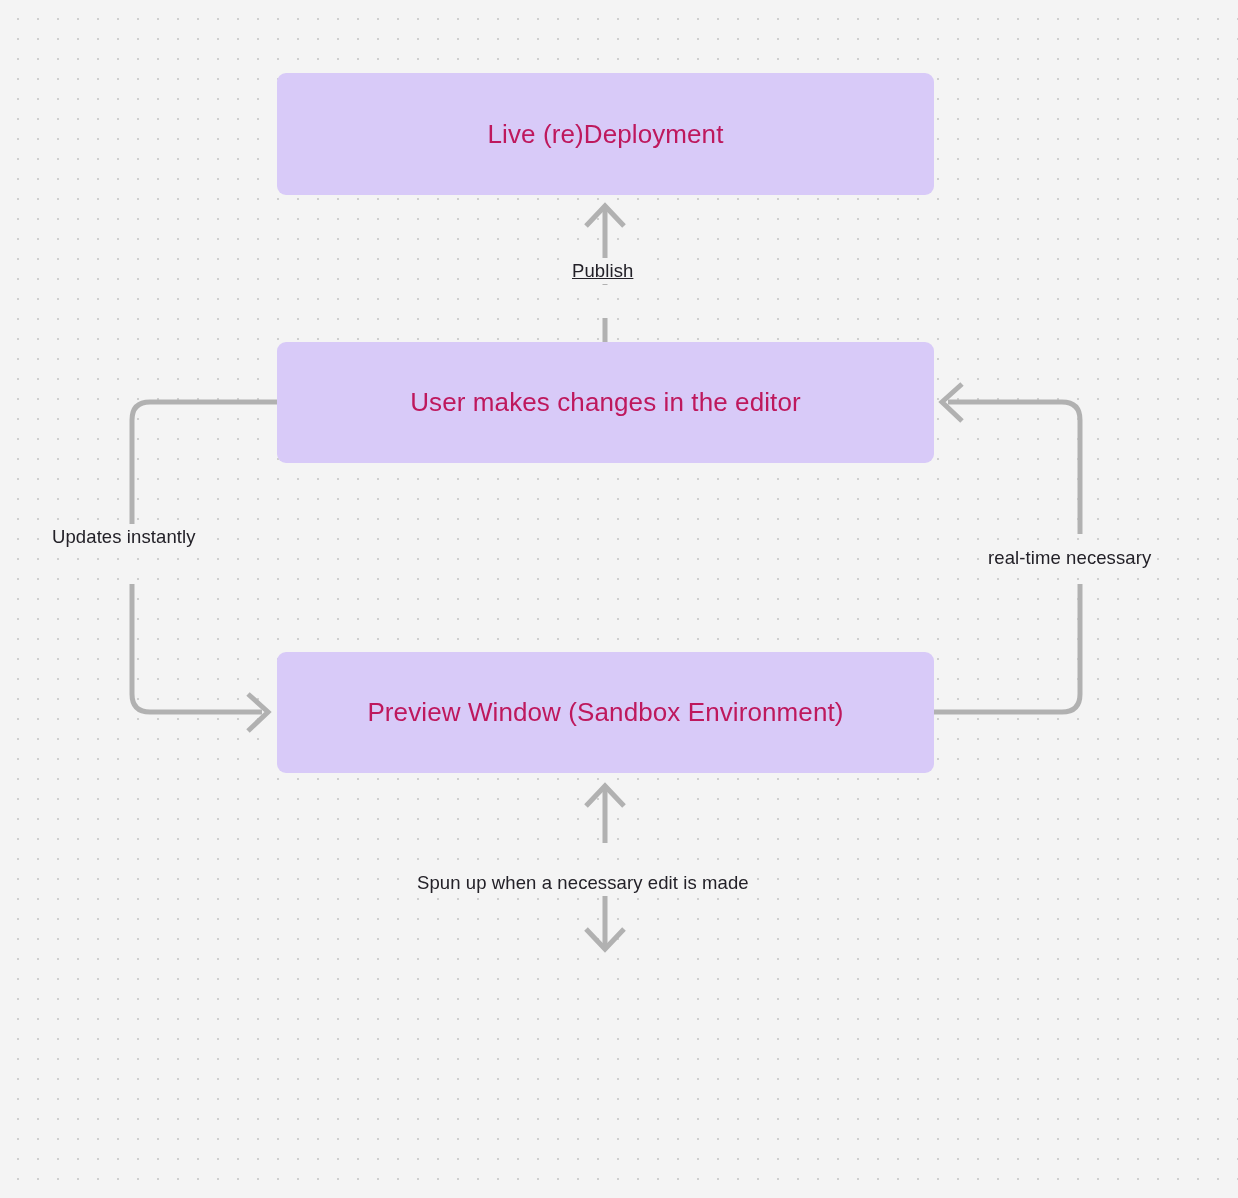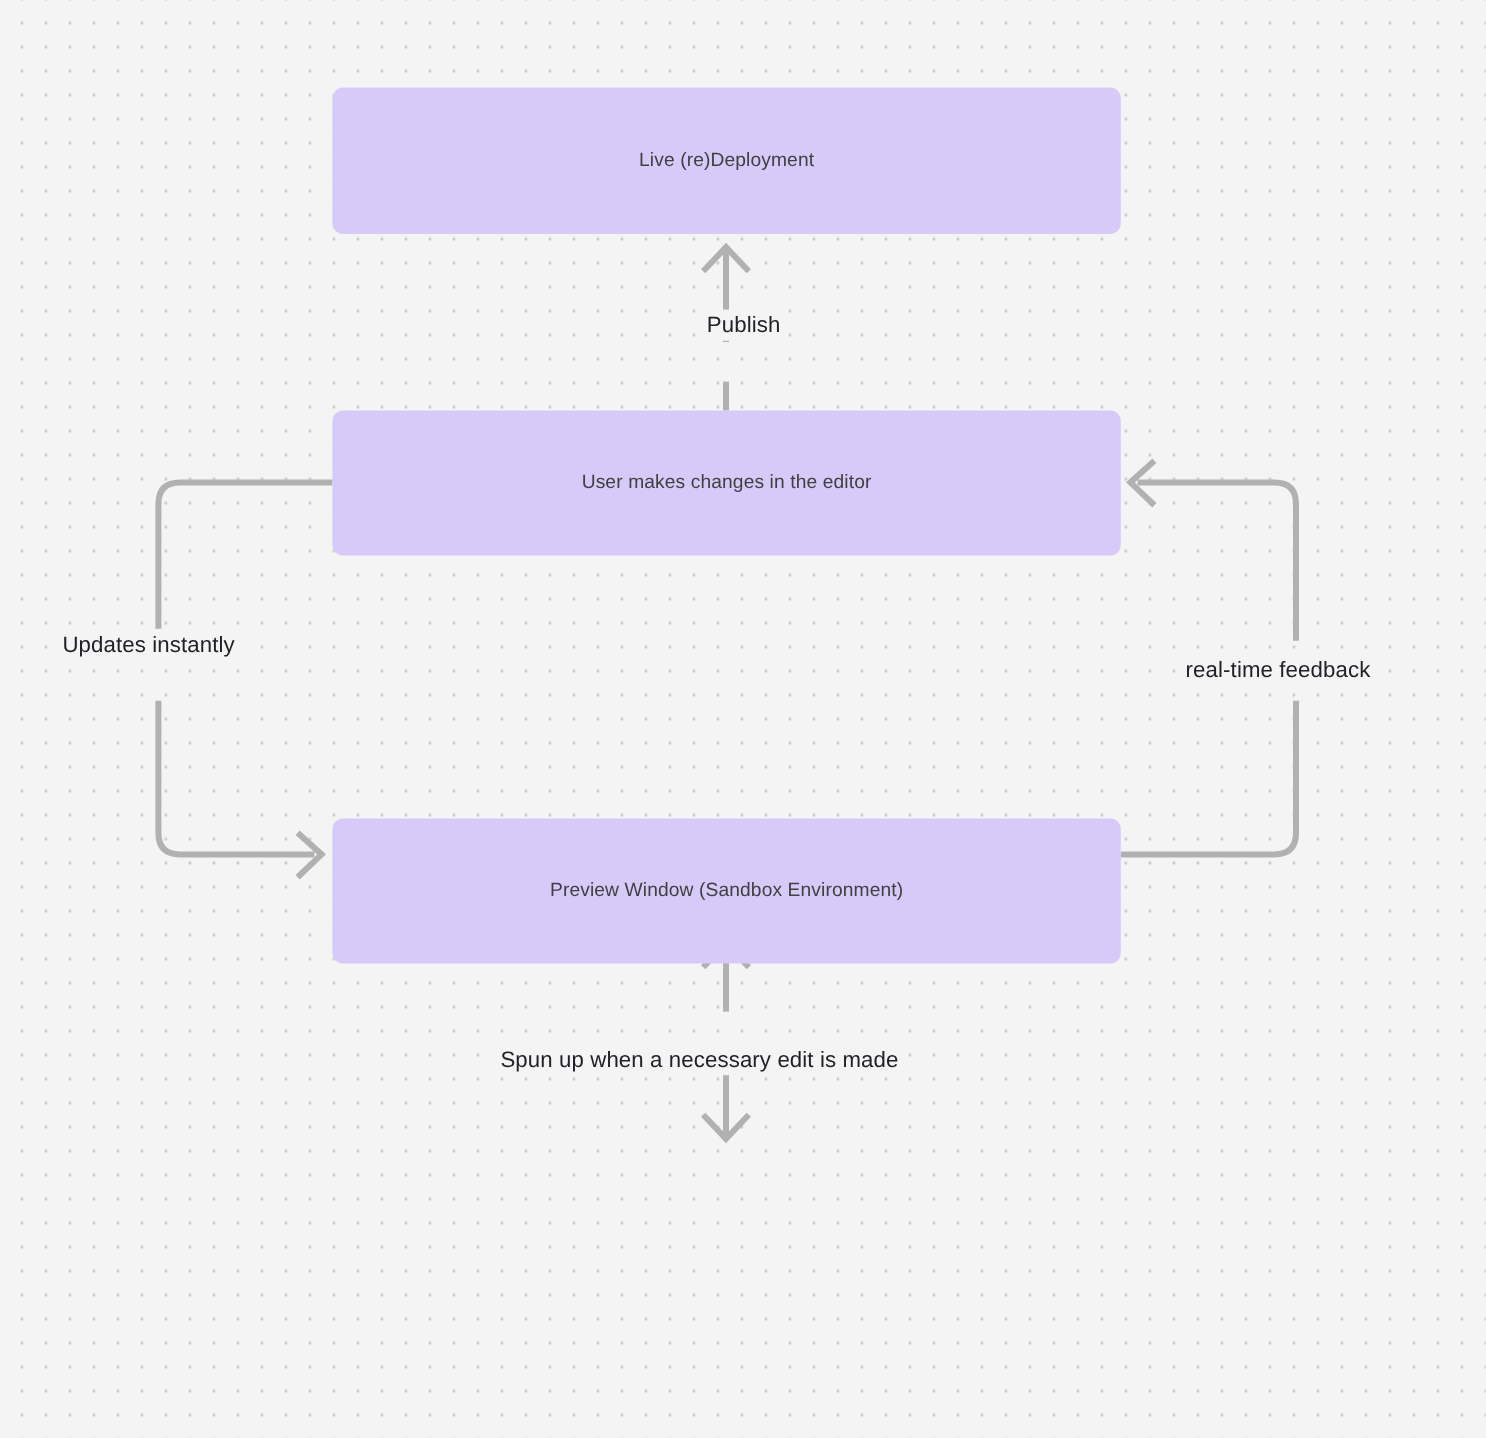--- a/index.html
+++ b/index.html
@@ -34,45 +34,45 @@
   .node {
     position: absolute;
     background-color: #d8caf8;
     border-radius: 9px;
     display: flex;
     align-items: center;
     justify-content: center;
     box-sizing: border-box;
   }
   .node-label {
-    font-size: 16px;
-    color: #404040;
+    font-size: 26px;
+    color: #be185d;
     letter-spacing: 0.1px;
     text-align: right;
     line-height: 1.25;
     white-space: nowrap;
   }
   .edge-label {
     position: absolute;
     font-size: 18.5px;
     color: #232128;
     letter-spacing: 0.1px;
     white-space: nowrap;
     background-color: #f4f4f4;
     padding: 2px 6px;
     line-height: 1.2;
   }
   
   #node-live      { left: 277px; top: 73px;  width: 657px; height: 122px; }
   #node-user      { left: 277px; top: 342px; width: 657px; height: 121px; }
-  #node-preview   { left: 277px; top: 652px; width: 657px; height: 121px; margin-top: 30px; }
+  #node-preview   { left: 277px; top: 652px; width: 657px; height: 121px; }
   #node-devserver { left: 277px; top: 962px; width: 657px; height: 121px; }
 
   
-  #label-publish       { left: 583px; top: 258px; }
+  #label-publish       { left: 566px; top: 258px; text-decoration: underline; }
   #label-updates       { left: 46px;  top: 524px; }
   #label-realtime      { left: 982px; top: 545px; }
   #label-spun          { left: 411px; top: 855px; margin-top: 15px; }
 </style>
 </head>
 <body>
 
 <div id="canvas">
 
   <svg class="edges-layer" width="1238" height="1198" viewBox="0 0 1238 1198" xmlns="http://www.w3.org/2000/svg">
@@ -113,17 +113,17 @@
 
   <div class="node" id="node-preview">
     <span class="node-label">Preview Window (Sandbox Environment)</span>
   </div>
 
 
   <div class="edge-label" id="label-publish">Publish</div>
 
   <div class="edge-label" id="label-updates">Updates instantly</div>
 
-  <div class="edge-label" id="label-realtime">real-time feedback</div>
+  <div class="edge-label" id="label-realtime">real-time necessary</div>
 
   <div class="edge-label" id="label-spun">Spun up when a necessary edit is made</div>
 
 </div>
 
 </body></html>

